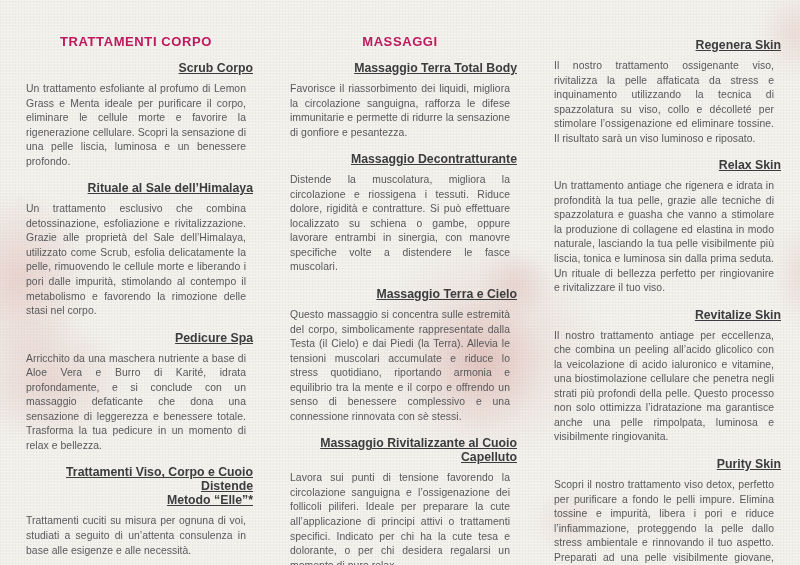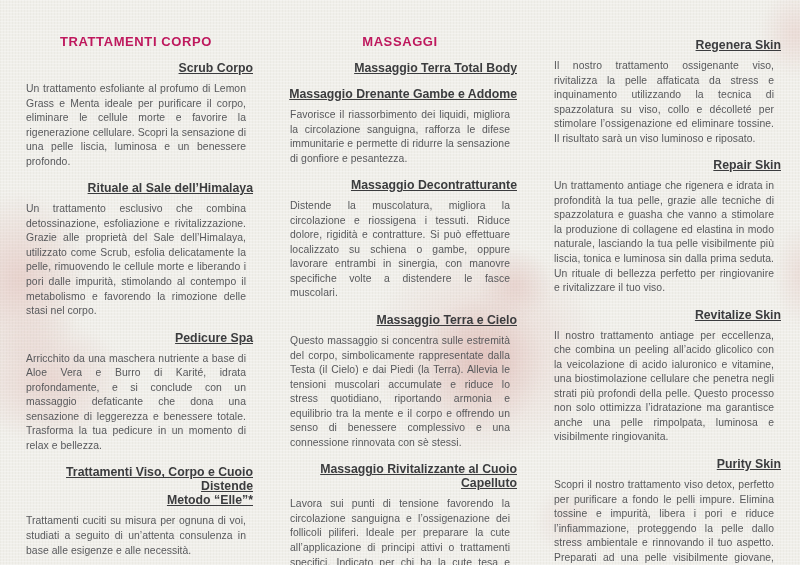--- a/index.html
+++ b/index.html
@@ -115,23 +115,20 @@
   <section class="col">
     <h1 class="col-title">MASSAGGI</h1>
 
     <div class="sec">
       <h2>
           <span class="hline">Massaggio Terra Total Body</span>
         </h2>
     </div>
 
     <div class="sec">
-      <h2>
-          <span class="hline">Massaggio Drenante Gambe e Addome</span>
-        </h2>
       <p class="body">Favorisce il riassorbimento dei liquidi, migliora la circolazione sanguigna, rafforza le difese immunitarie e permette di ridurre la sensazione di gonfiore e pesantezza.</p>
     </div>
 
     <div class="sec">
       <h2>
           <span class="hline">Massaggio Decontratturante</span>
         </h2>
       <p class="body">Distende la muscolatura, migliora la circolazione e riossigena i tessuti. Riduce dolore, rigidità e contratture. Si può effettuare localizzato su schiena o gambe, oppure lavorare entrambi in sinergia, con manovre specifiche volte a distendere le fasce muscolari.</p>
     </div>
 
@@ -154,21 +151,21 @@
 
     <div class="sec">
       <h2>
           <span class="hline">Regenera Skin</span>
         </h2>
       <p class="body">Il nostro trattamento ossigenante viso, rivitalizza la pelle affaticata da stress e inquinamento utilizzando la tecnica di spazzolatura su viso, collo e décolleté per stimolare l’ossigenazione ed eliminare tossine. Il risultato sarà un viso luminoso e riposato.</p>
     </div>
 
     <div class="sec">
       <h2>
-          <span class="hline">Repair Skin</span>
+          <span class="hline">Relax Skin</span>
         </h2>
       <p class="body">Un trattamento antiage che rigenera e idrata in profondità la tua pelle, grazie alle tecniche di spazzolatura e guasha che vanno a stimolare la produzione di collagene ed elastina in modo naturale, lasciando la tua pelle visibilmente più liscia, tonica e luminosa sin dalla prima seduta. Un rituale di bellezza perfetto per ringiovanire e rivitalizzare il tuo viso.</p>
     </div>
 
     <div class="sec">
       <h2>
           <span class="hline">Revitalize Skin</span>
         </h2>
       <p class="body">Il nostro trattamento antiage per eccellenza, che combina un peeling all’acido glicolico con la veicolazione di acido ialuronico e vitamine, una biostimolazione cellulare che penetra negli strati più profondi della pelle. Questo processo non solo ottimizza l’idratazione ma garantisce anche una pelle rimpolpata, luminosa e visibilmente ringiovanita.</p>
     </div>

